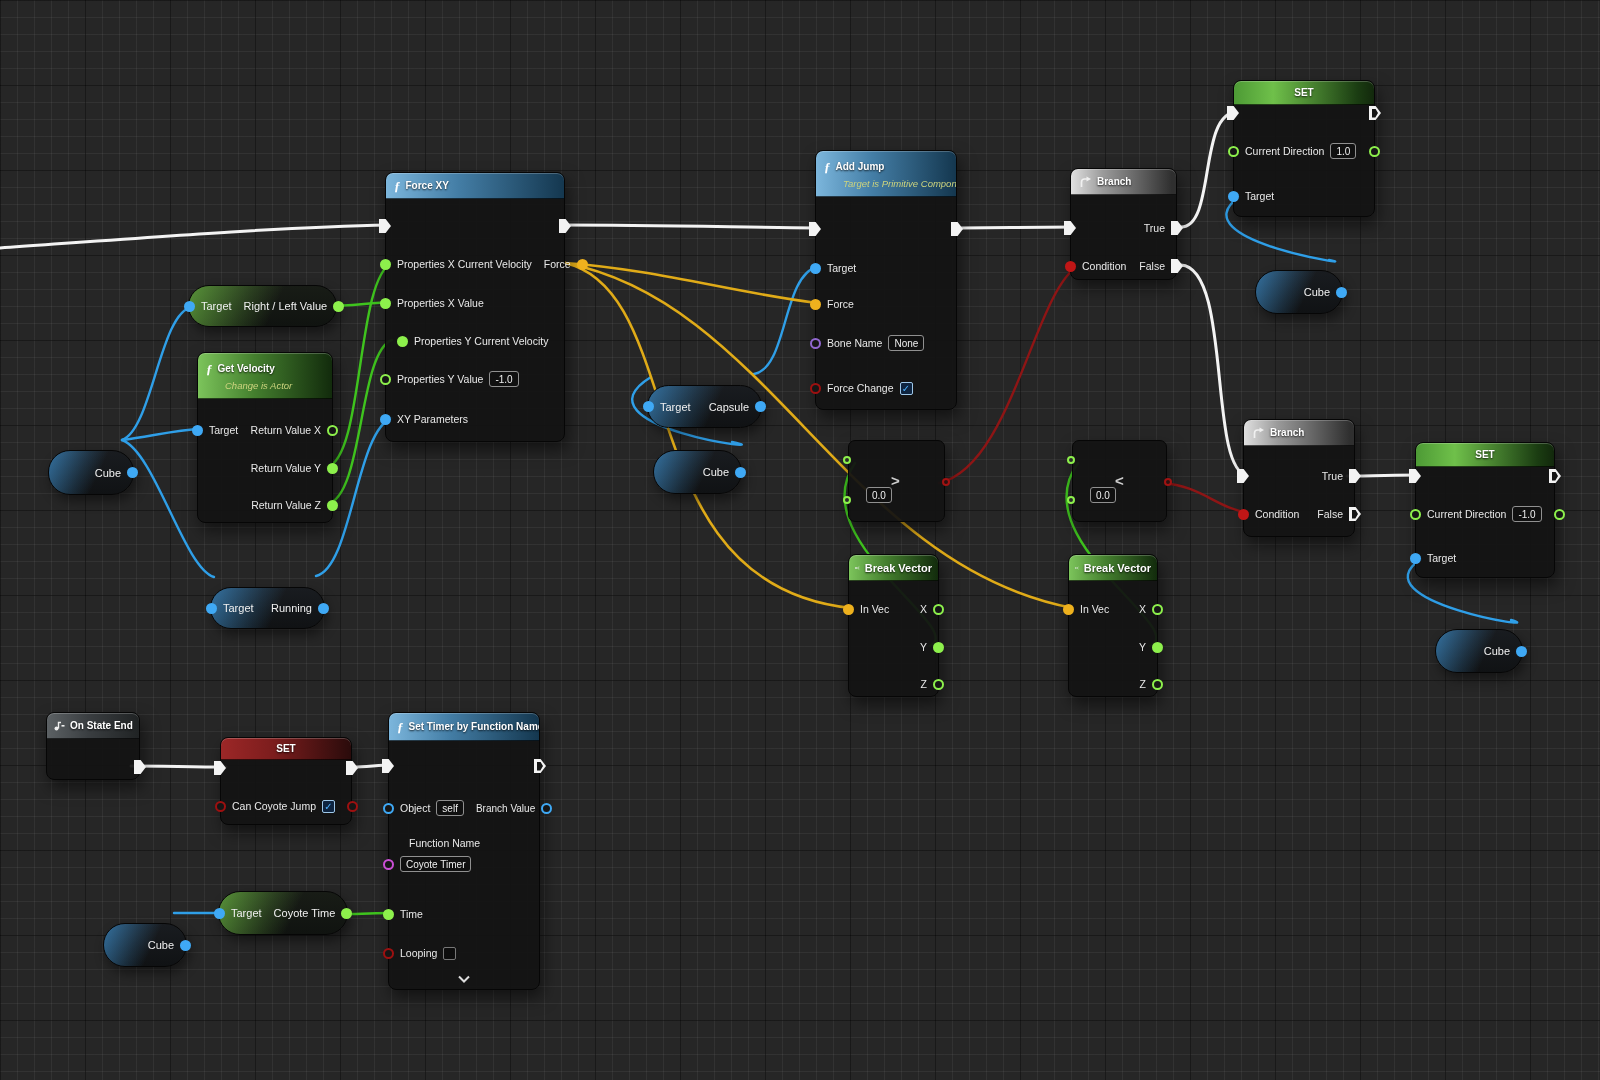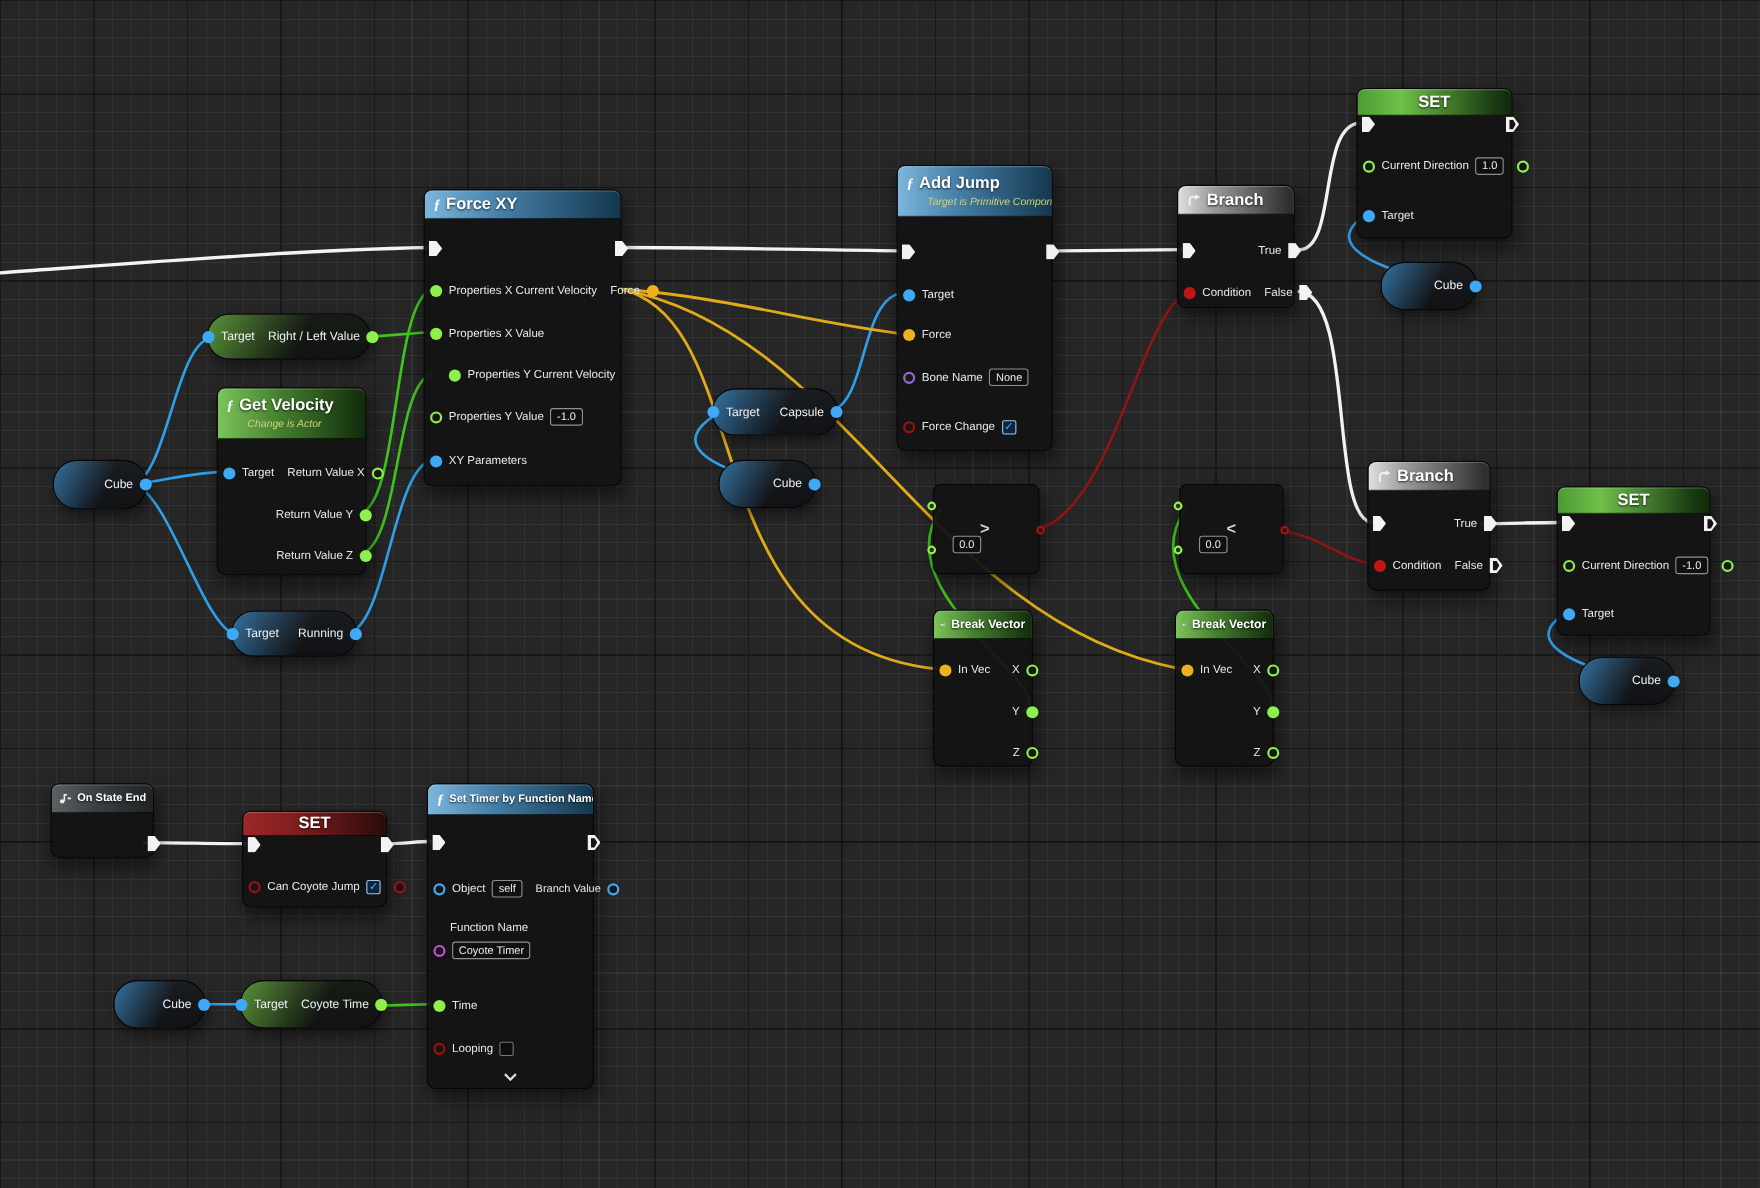--- a/index.html
+++ b/index.html
@@ -26,34 +26,34 @@
   .wf{stroke:var(--float_wire);stroke-width:2.4;}
   .wo{stroke:var(--object_wire);stroke-width:2.4;}
   .wv{stroke:var(--vector_wire);stroke-width:2.6;}
   .wb{stroke:var(--boolean_wire);stroke-width:2.4;}
 
   .node{position:absolute;background:rgba(19,19,19,.94);border:1px solid #060606;
     border-radius:8px;box-shadow:3px 8px 16px rgba(0,0,0,.5);color:#e8e8e8;}
   .hdr{height:26px;border-radius:7px 7px 0 0;display:flex;align-items:center;gap:5px;
     padding:0 8px;border-bottom:1px solid rgba(0,0,0,.65);
     box-shadow:inset 0 1px 0 rgba(255,255,255,.22);white-space:nowrap;overflow:hidden;}
-  .hdr .t{font-size:15px;font-weight:bold;color:#fff;text-shadow:0 1px 2px rgba(0,0,0,.8);}
+  .hdr .t{font-size:10px;font-weight:bold;color:#fff;text-shadow:0 1px 2px rgba(0,0,0,.8);}
   .hdr .t.small{font-size:10px;}
   .hdr2{height:46px;flex-wrap:wrap;align-content:center;}
   .hdr2 .trow{display:flex;align-items:center;gap:5px;width:100%;}
   .hdr .sub{font-size:9.5px;font-style:italic;color:#ccd37e;margin-left:19px;margin-top:-2px;width:100%;}
   .hdr-fn{background:linear-gradient(90deg,#7cb6dc 0%,#447ea6 40%,#14374f 100%);}
   .hdr-pure{background:linear-gradient(90deg,#7cc45b 0%,#447f2e 42%,#122b0c 100%);}
   .hdr-set{background:linear-gradient(90deg,#4d9a35 0%,#6fc04a 28%,#1b3d12 88%,#12280c 100%);justify-content:center;}
   .hdr-setred{background:linear-gradient(90deg,#9c2727 0%,#7c1d1d 40%,#2a0b0b 100%);justify-content:center;}
   .hdr-branch{background:linear-gradient(90deg,#e0e0e0 0%,#9b9b9b 30%,#2f2f2f 96%);}
-  .hdr-event{background:linear-gradient(90deg,#5c6164 0%,#3a3e41 45%,#202324 100%);justify-content:flex-end;}
+  .hdr-event{background:linear-gradient(90deg,#5c6164 0%,#3a3e41 45%,#202324 100%);}
   .fx{font-family:"Liberation Serif",serif;font-style:italic;font-weight:bold;font-size:13px;color:#fff;}
 
-  .r{position:absolute;left:18px;right:7px;height:22px;display:flex;align-items:center;gap:6px;
+  .r{position:absolute;left:7px;right:7px;height:22px;display:flex;align-items:center;gap:6px;
      font-size:10.5px;color:#e8e8e8;white-space:nowrap;}
   .sp{flex:1;}
   .pc{width:11px;height:11px;border-radius:50%;flex:none;}
   .pc.h{width:11px;height:11px;background:#161616;border-style:solid;border-width:2px;}
   .pc.in{margin-left:-13px;} .pc.out{margin-right:-13px;}
   .flt{background:var(--float);} .h.flt{background:#161616;border-color:var(--float);}
   .obj{background:var(--object);} .h.obj{background:#161616;border-color:var(--object);}
   .vec{background:var(--vector);}
   .boo{background:#c01616;} .h.boo{background:#161616;border-color:var(--boolean);}
   .h.nam{background:#161616;border-color:var(--name_pin);}
@@ -69,21 +69,21 @@
       font-size:10px;height:16px;line-height:15px;color:#eee;flex:none;}
   .cb{width:13px;height:13px;border:1px solid #777;background:#0d0d0d;border-radius:2px;
       font-size:10px;line-height:12px;text-align:center;flex:none;}
   .cb .ck{display:none;color:#4db2ff;}
   .cb.checked{background:#0e2440;border-color:#9ec7e8;}
   .cb.checked .ck{display:block;}
 
   .pill{position:absolute;height:44px;border-radius:22px;border:1px solid #060606;
     display:flex;align-items:center;padding:0 12px;gap:6px;font-size:11px;color:#f0f0f0;
     box-shadow:3px 6px 12px rgba(0,0,0,.45);white-space:nowrap;}
-  .pill.blue{background:linear-gradient(115deg,rgba(64,150,215,.7) 0%,rgba(64,150,215,.2) 40%,rgba(0,0,0,0) 58%),linear-gradient(#191c20,#101214);}
+  .pill.blue{background:linear-gradient(115deg,rgba(64,150,215,.7) 0%,rgba(64,150,215,.2) 40%,rgba(0,0,0,0) 58%),linear-gradient(#191c20,#101214);margin-top:32px;}
   .pill.green{background:linear-gradient(115deg,rgba(116,198,72,.7) 0%,rgba(116,198,72,.2) 40%,rgba(0,0,0,0) 58%),linear-gradient(#181c16,#101310);}
   .pill .pc.in{margin-left:-17px;} .pill .pc.out{margin-right:-17px;}
 
   .cmp{position:absolute;background:rgba(19,19,19,.94);border:1px solid #060606;border-radius:7px;
        box-shadow:3px 8px 16px rgba(0,0,0,.5);}
   .cmp .ring{position:absolute;width:8px;height:8px;border-radius:50%;border:2px solid var(--float);background:#2a2a2a;}
   .cmp .ringr{position:absolute;width:8px;height:8px;border-radius:50%;border:2px solid #a11212;background:#2e1010;}
   .cmp .op{position:absolute;font-size:15px;font-weight:bold;color:#cfcfcf;}
   .cmp .vb{position:absolute;}
 

